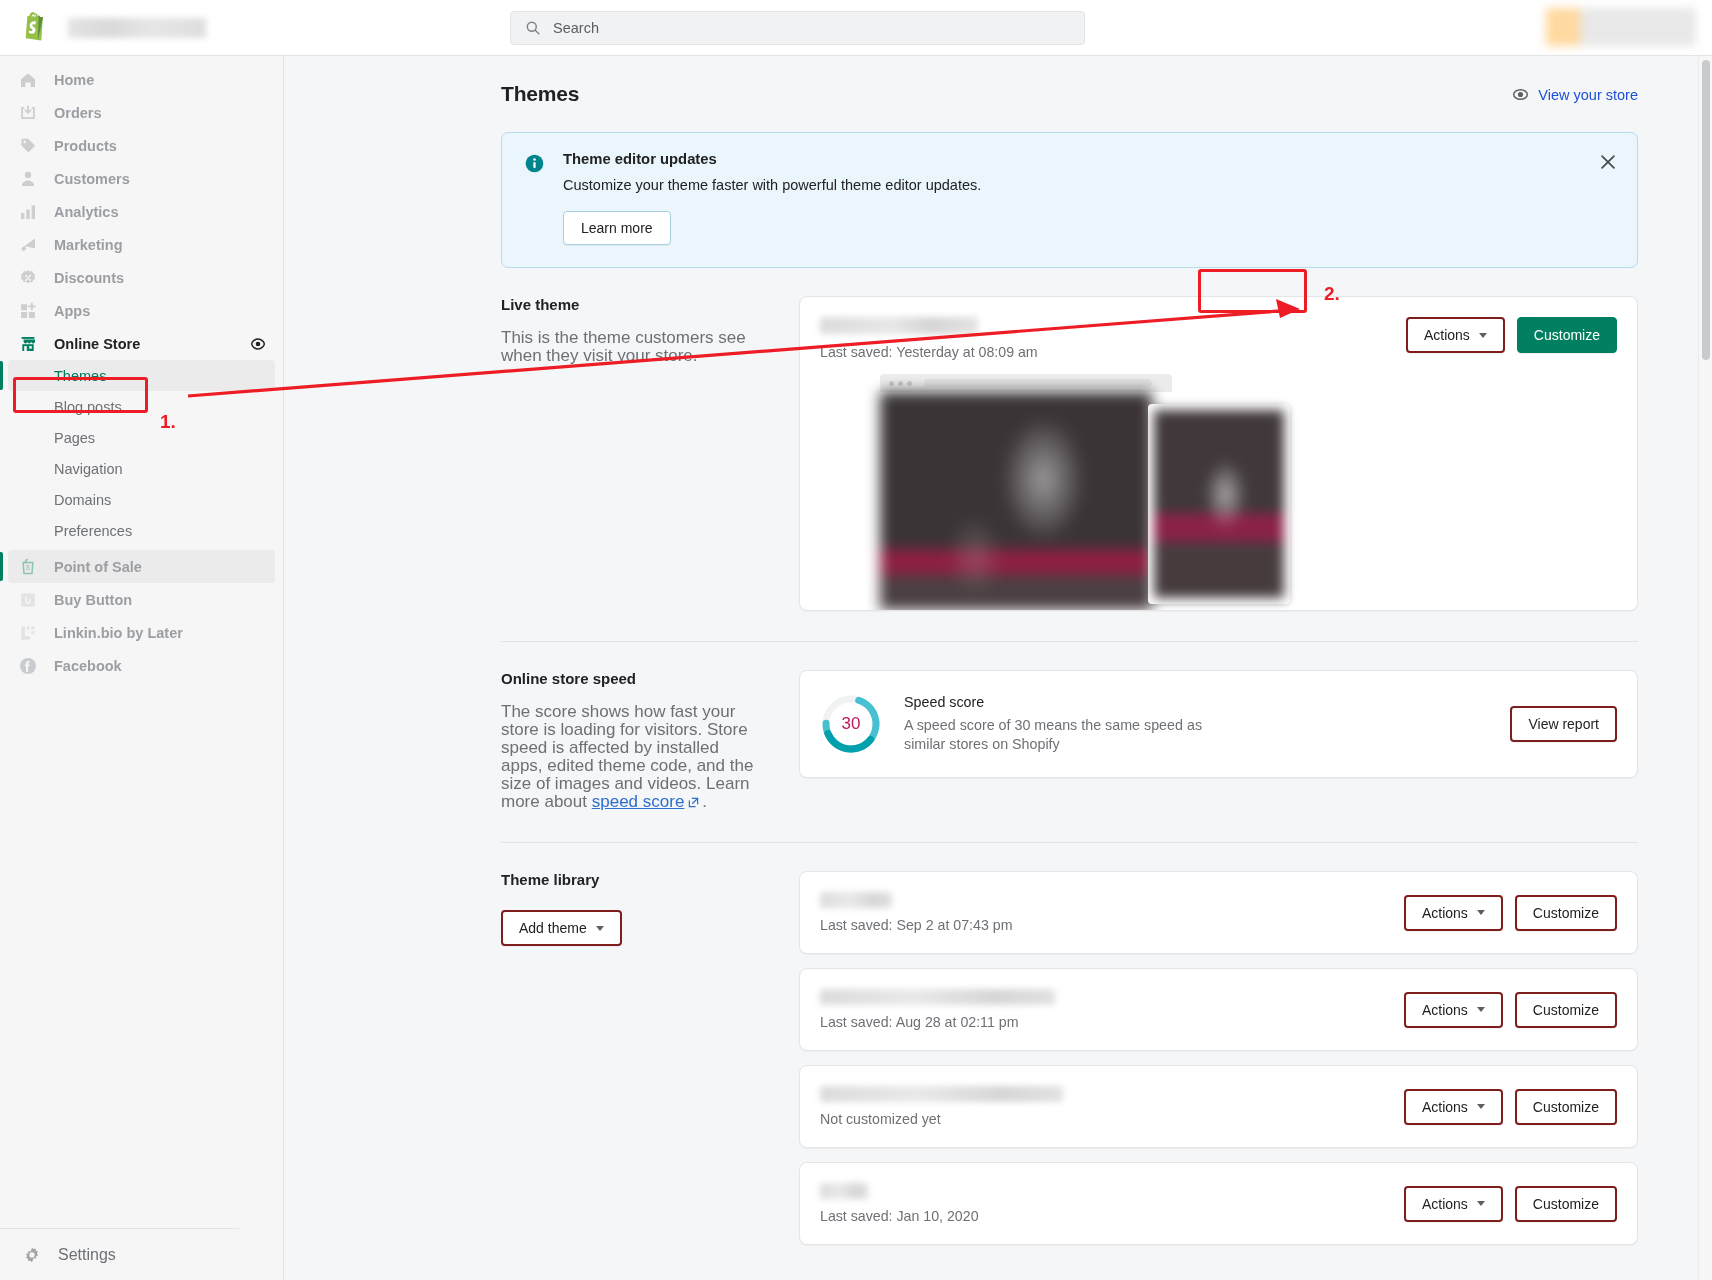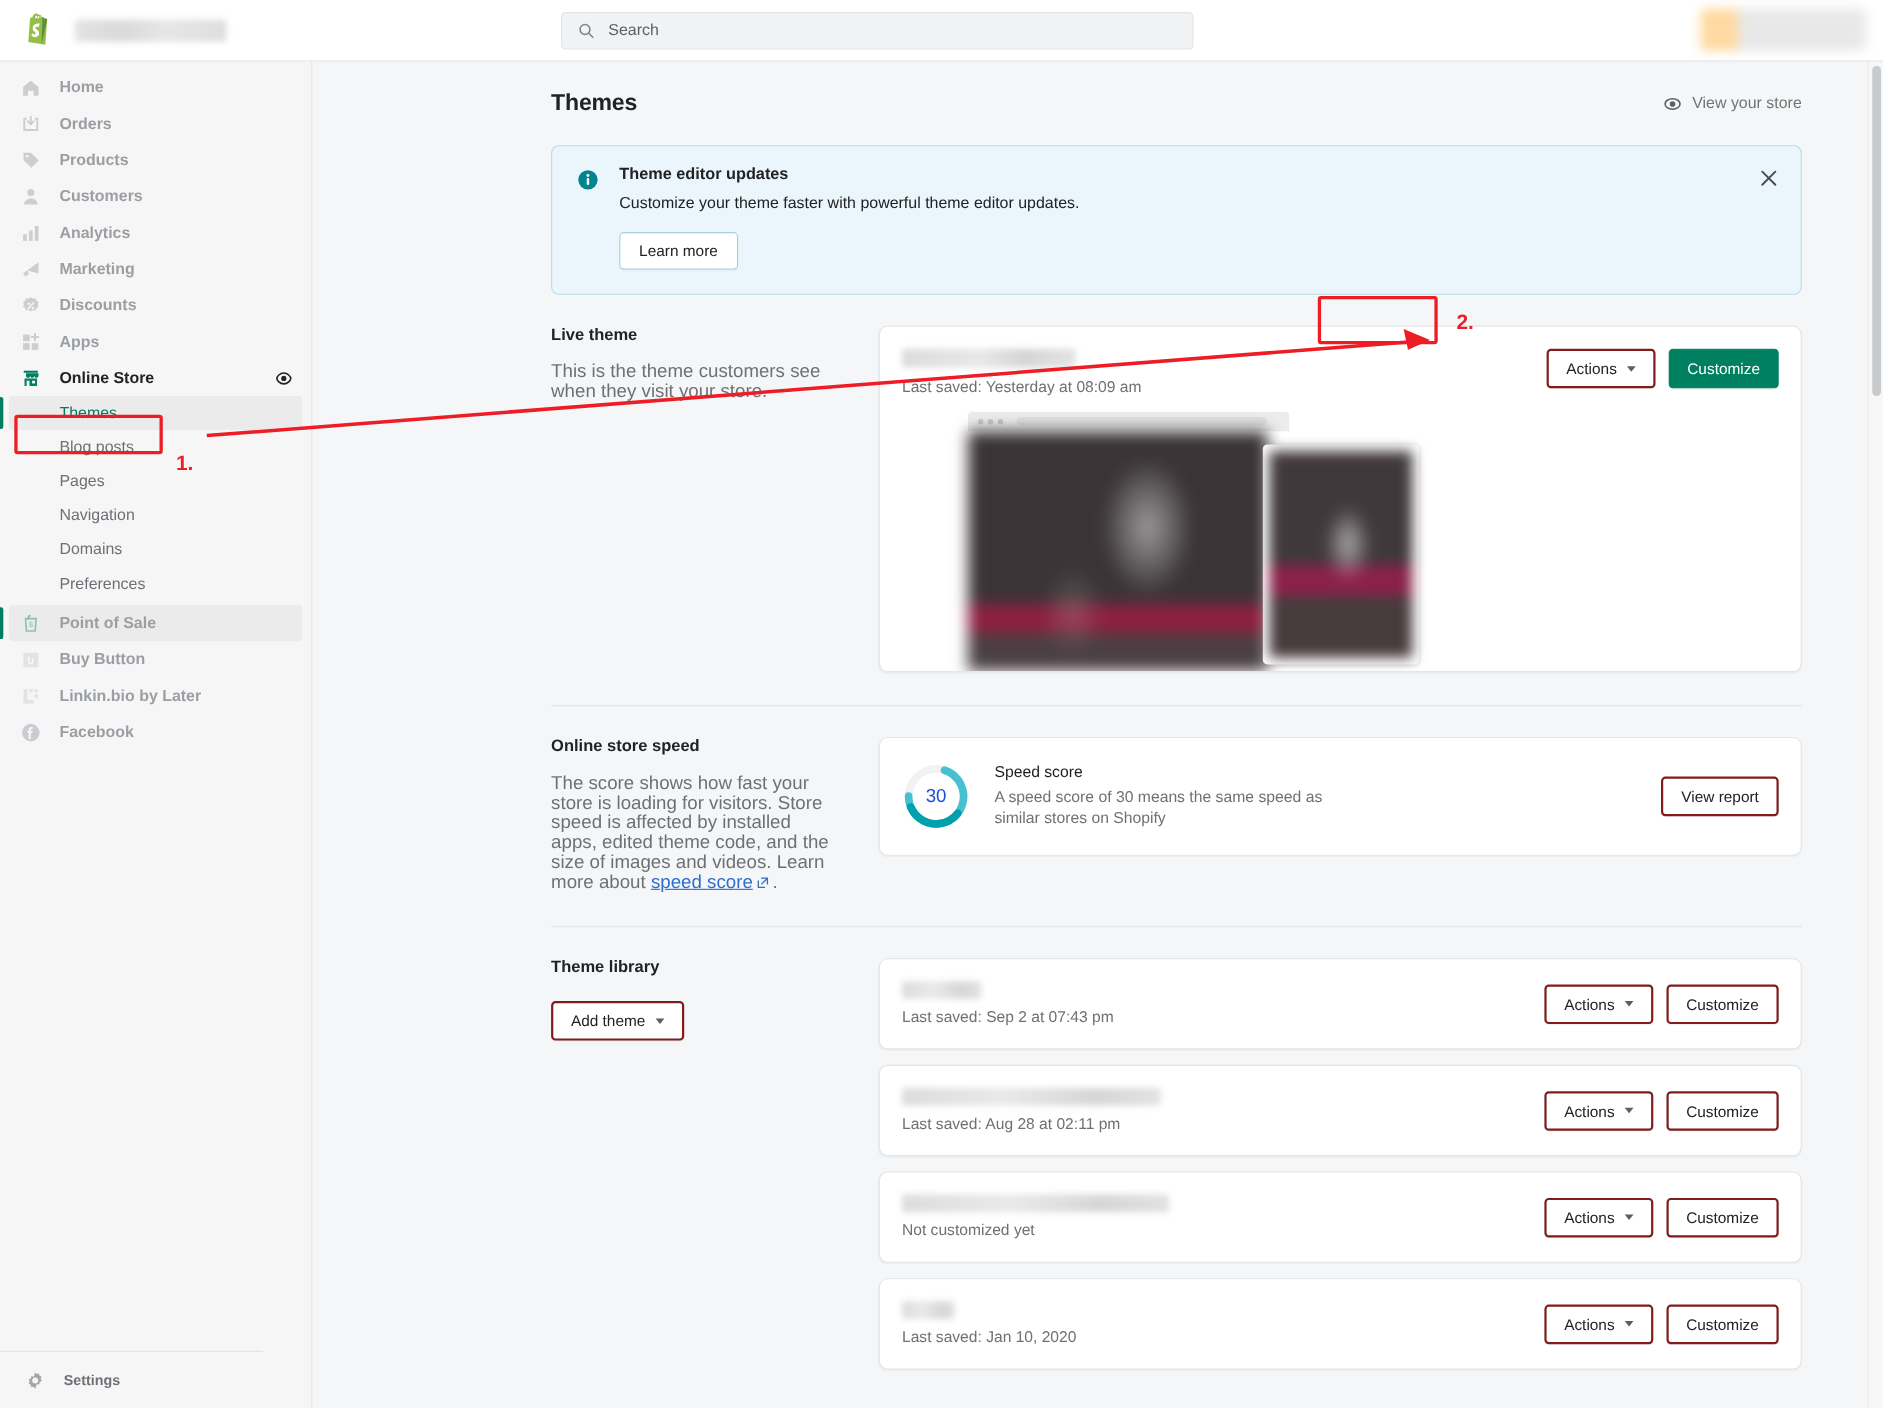--- a/index.html
+++ b/index.html
@@ -102,39 +102,39 @@
     content: ""; position: absolute; left: -8px; top: 1px;
     width: 3px; height: 29px; background: #008060; border-radius: 0 2px 2px 0;
   }
 
   #settings-row {
     position: absolute; bottom: 0; left: 0; width: 239px; height: 52px;
     display: flex; align-items: center; padding-left: 22px;
     border-top: 1px solid #e1e3e5; background: #f6f6f7; cursor: pointer;
   }
   #settings-row .ic { width: 20px; height: 20px; opacity: .6; }
-  #settings-row .lbl { margin-left: 16px; font-size: 13px; font-weight: 700; color: #6d7175; }
+  #settings-row .lbl { margin-left: 16px; font-size: 16px; font-weight: 400; color: #6d7175; }
 
   
   #main {
     position: absolute; top: 56px; left: 240px;
     width: 1456px; height: 1224px;
     background: #f4f6f8;
     overflow: hidden;
   }
   #content { width: 1456px; padding: 0 0 40px 0; }
 
   #page-header {
     display: flex; align-items: center; justify-content: space-between;
     padding: 26px 58px 0 261px;
   }
   #page-title { font-size: 21px; font-weight: 700; color: #202223; letter-spacing: -.2px; }
   #view-store {
-    display: flex; align-items: center; cursor: pointer;
-    font-size: 14.5px; color: #737373;
+    display: flex; align-items: flex-end; cursor: pointer;
+    font-size: 14.5px; color: #1d4ed8;
   }
   #view-store .ic { width: 17px; height: 17px; margin-right: 9px; }
 
   
   #banner {
     margin: 26px 58px 0 261px;
     background: #eaf6fb; border: 1px solid #b7dde8;
     border-radius: 7px; padding: 18px 20px 22px 22px;
     display: flex; position: relative;
   }
@@ -231,21 +231,21 @@
 
   
   .divider { height: 1px; background: #e1e3e5; margin: 30px 58px 0 261px; }
 
   
   #speed-card { display: flex; align-items: center; padding: 22px 20px; }
   .gauge { position: relative; width: 62px; height: 62px; flex: 0 0 auto; }
   .gauge svg { display: block; }
   .gauge .val {
     position: absolute; inset: 0; display: flex; align-items: center; justify-content: center;
-    font-size: 17px; color: #1d4ed8;
+    font-size: 17px; color: #be185d;
   }
   #speed-text { margin-left: 22px; flex: 1; }
   #speed-title { font-size: 14.3px; color: #202223; }
   #speed-desc { font-size: 14.3px; color: #6d7175; margin-top: 6px; line-height: 19px; max-width: 330px; }
 
   .link { color: #2c6ecb; text-decoration: underline; cursor: pointer; }
   .ext-ic { width: 11px; height: 11px; margin: 0 3px 0 4px; vertical-align: -1px; }
 
   
   .lib-row {

